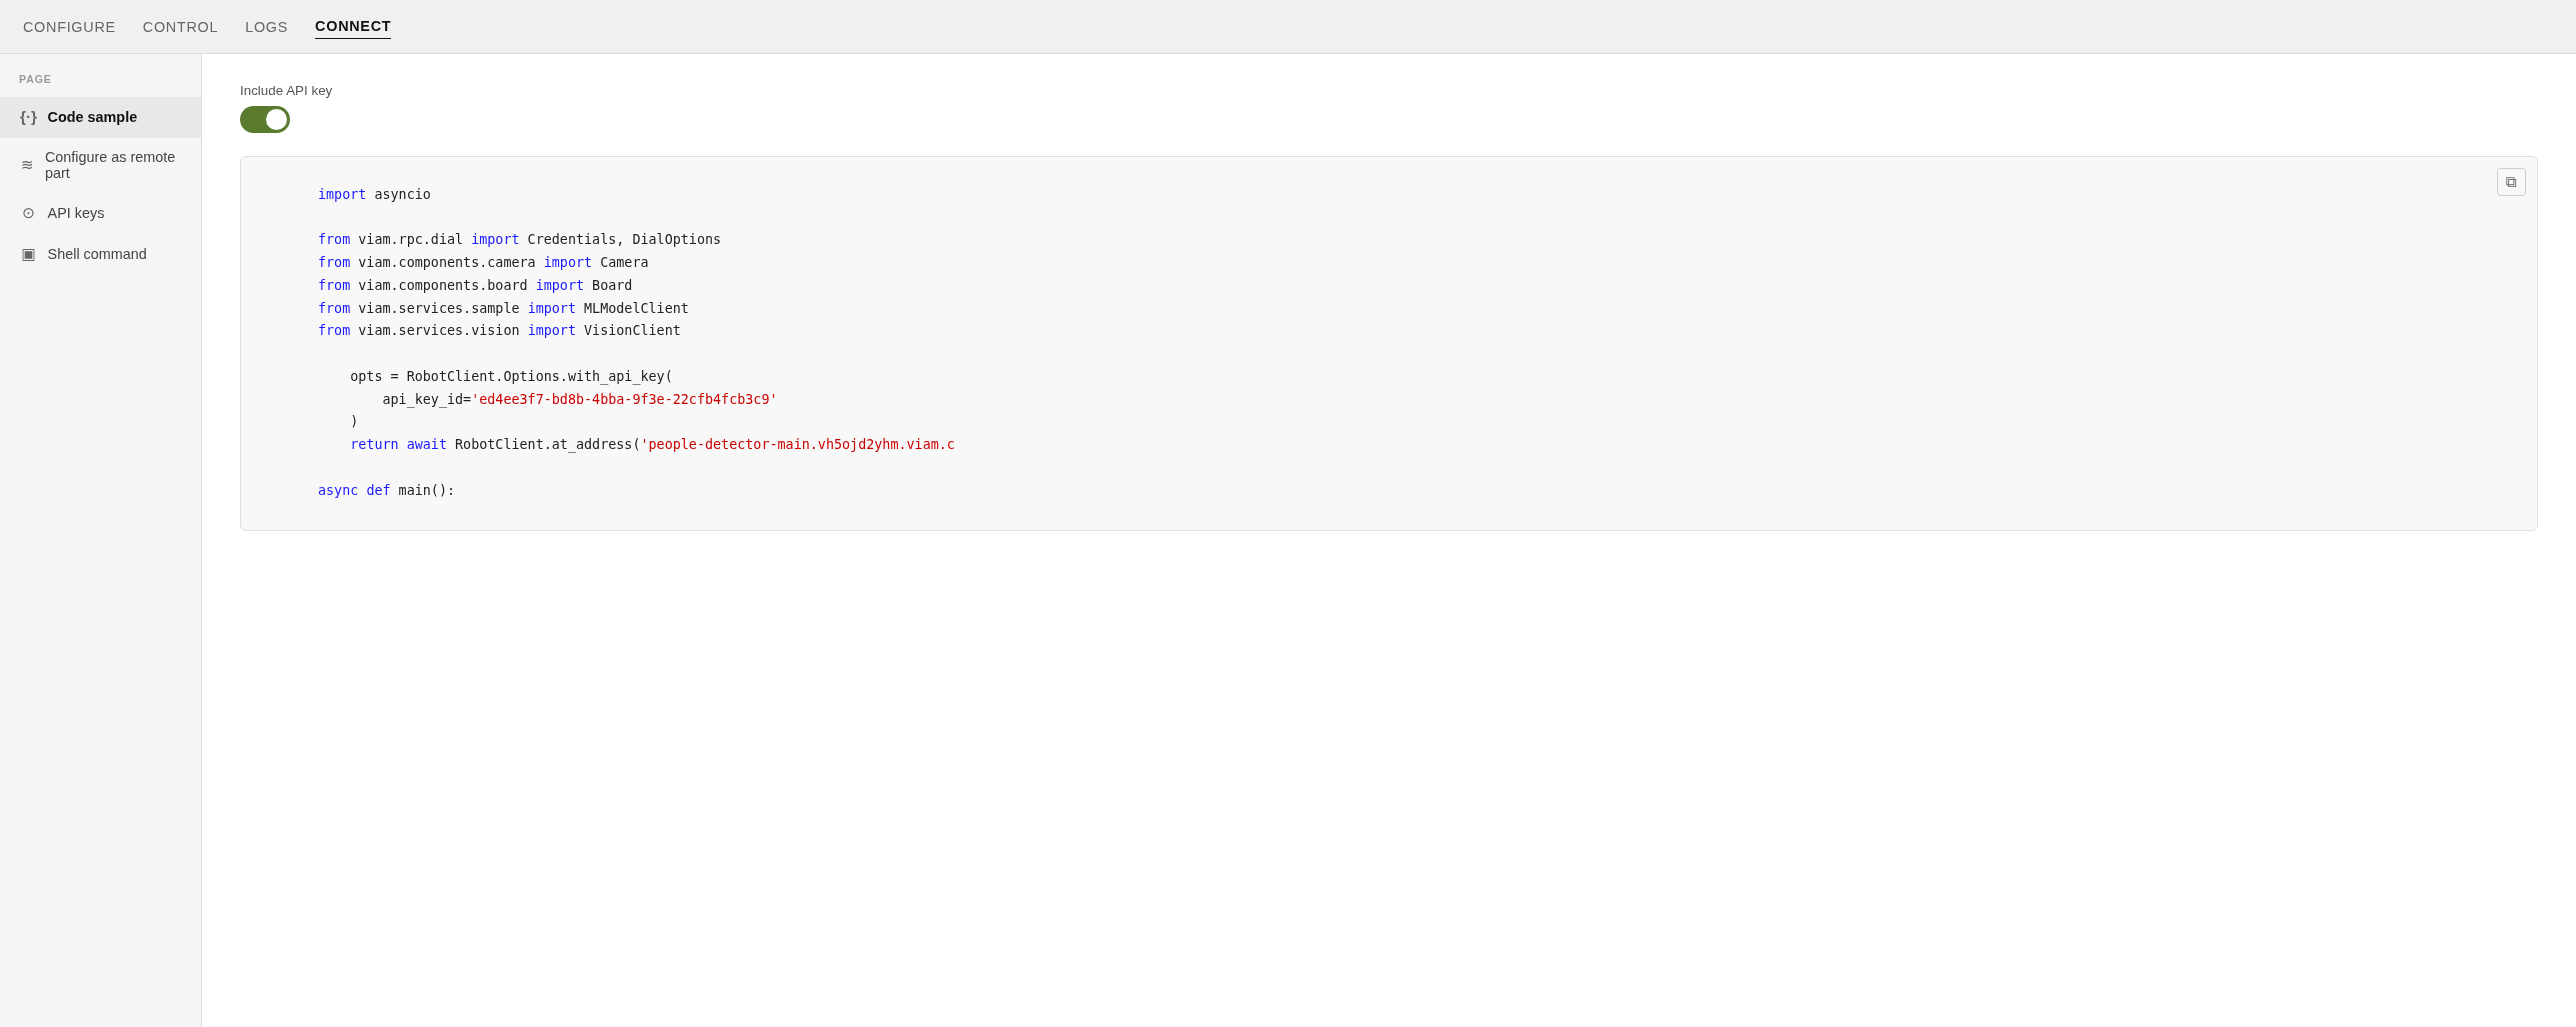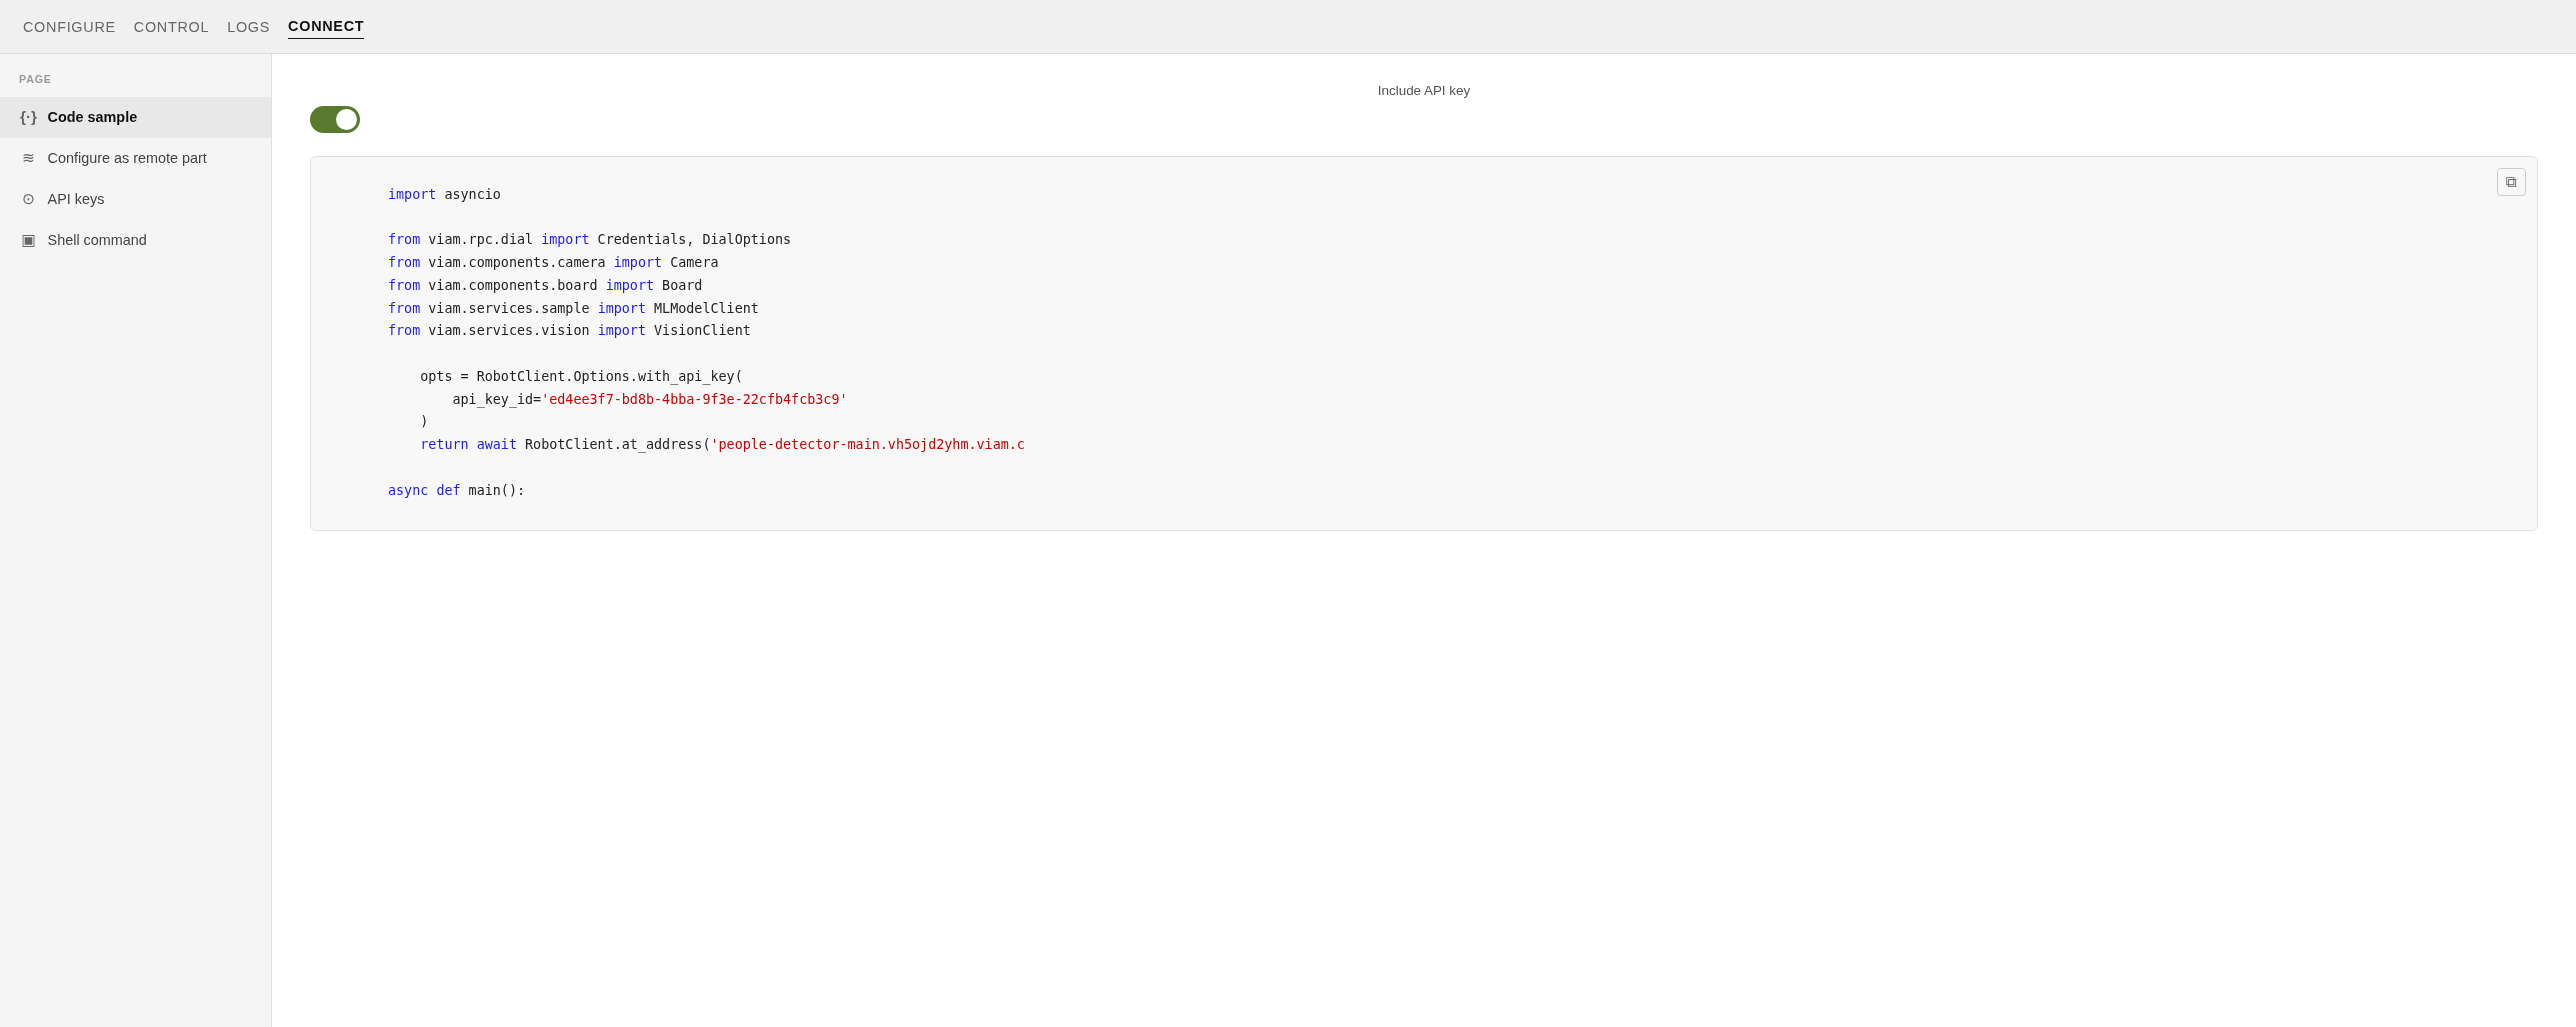--- a/index.html
+++ b/index.html
@@ -6,21 +6,21 @@
     body { font-family: -apple-system, BlinkMacSystemFont, 'Segoe UI', sans-serif; background: #f5f5f5; color: #333; }
 
     
     .top-nav {
       display: flex;
       align-items: center;
       background: #f0f0f0;
       border-bottom: 1px solid #ddd;
       height: 54px;
       padding: 0 23px;
-      gap: 18px;
+      gap: 27px;
     }
     .nav-item {
       font-size: 14.4px;
       font-weight: 500;
       color: #666;
       cursor: pointer;
       padding: 3.8px 0;
       letter-spacing: 0.05em;
       text-transform: uppercase;
     }
@@ -31,21 +31,21 @@
     }
 
     
     .layout {
       display: flex;
       height: calc(100vh - 54px);
     }
 
     
     .sidebar {
-      width: 272px;
+      width: 202px;
       background: #f5f5f5;
       border-right: 1px solid #e0e0e0;
       padding: 19px 0;
     }
     .sidebar-section-label {
       font-size: 10.6px;
       font-weight: 600;
       color: #999;
       letter-spacing: 0.08em;
       text-transform: uppercase;
@@ -76,21 +76,20 @@
     .main-content {
       flex: 1;
       padding: 29px 38px;
       overflow: auto;
       background: #fff;
     }
 
     
     .api-key-section {
       margin-bottom: 23px;
-      text-align: center;
     }
     .api-key-label {
       font-size: 13.4px;
       color: #555;
       margin-bottom: 7.7px;
     }
     
     .toggle-container {
       display: flex;
       align-items: center;

